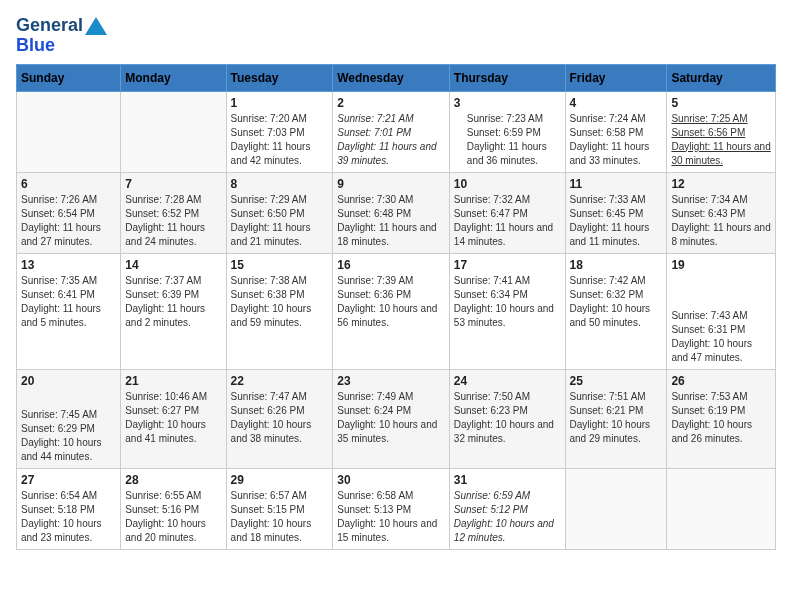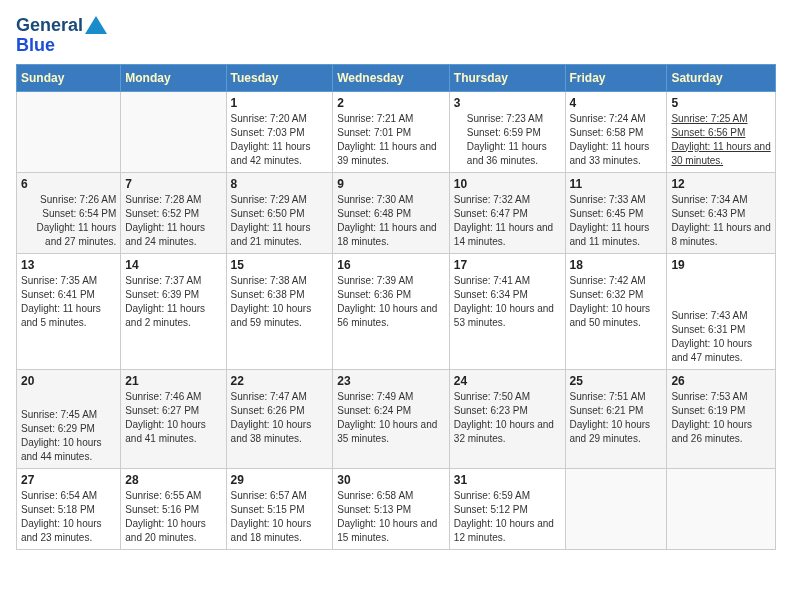--- a/index.html
+++ b/index.html
@@ -41,21 +41,21 @@
       color: #444;
       font-weight: normal;
     }
     table {
       width: 100%;
       border-collapse: collapse;
       font-size: 11px;
     }
     thead tr th {
       background-color: #3a7abf;
-      color: #fef9c3;
+      color: #000000;
       padding: 6px 4px;
       text-align: left;
       font-size: 12px;
       font-weight: bold;
       border: 1px solid #5a9ad5;
     }
     tbody tr td {
       border: 1px solid #ccc;
       vertical-align: top;
       padding: 4px;
@@ -80,21 +80,21 @@
     }
     .empty-cell {
       background: #f9f9f9;
     }
   </style>
 </head>
 <body>
 
 <div class="header-area">
   <div class="logo">
-    <div style="display:flex; gap:2px;">
+    <div style="display:flex; align-items:center; gap:2px;">
       <span class="logo-text">General</span>
       <svg width="22" height="18" viewBox="0 0 22 18">
         <polygon points="0,18 11,0 22,18" fill="#1a8ccc"></polygon>
       </svg>
     </div>
     <span class="logo-text logo-blue">Blue</span>
   </div>
   <div class="title-area">
     <h1></h1>
     <h2></h2>
@@ -118,21 +118,21 @@
         <td class="empty-cell"></td>
         <td class="empty-cell"></td>
         <td>
           <span class="day-number">1</span>
           <div class="day-info" style="white-space: pre-line;">Sunrise: 7:20 AM
 Sunset: 7:03 PM
 Daylight: 11 hours and 42 minutes.</div>
         </td>
         <td>
           <span class="day-number">2</span>
-          <div class="day-info" style="white-space: pre-line;">Sunrise: 7:21 AM
+          <div class="day-info" style="white-space: pre-line; font-style: italic;">Sunrise: 7:21 AM
 Sunset: 7:01 PM
 Daylight: 11 hours and 39 minutes.</div>
         </td>
         <td>
           <span class="day-number">3</span>
           <div class="day-info" style="white-space: pre-line; margin-left: 13px;">Sunrise: 7:23 AM
 Sunset: 6:59 PM
 Daylight: 11 hours and 36 minutes.</div>
         </td>
         <td>
@@ -144,21 +144,21 @@
         <td>
           <span class="day-number">5</span>
           <div class="day-info" style="white-space: pre-line; text-decoration: underline;">Sunrise: 7:25 AM
 Sunset: 6:56 PM
 Daylight: 11 hours and 30 minutes.</div>
         </td>
       </tr>
       <tr>
         <td>
           <span class="day-number">6</span>
-          <div class="day-info" style="white-space: pre-line; text-align: right;">Sunrise: 7:26 AM
+          <div class="day-info" style="white-space: pre-line;">Sunrise: 7:26 AM
 Sunset: 6:54 PM
 Daylight: 11 hours and 27 minutes.</div>
         </td>
         <td>
           <span class="day-number">7</span>
           <div class="day-info" style="white-space: pre-line;">Sunrise: 7:28 AM
 Sunset: 6:52 PM
 Daylight: 11 hours and 24 minutes.</div>
         </td>
         <td>
@@ -238,21 +238,21 @@
       </tr>
       <tr>
         <td>
           <span class="day-number">20</span>
           <div class="day-info" style="white-space: pre-line; margin-top: 20px;">Sunrise: 7:45 AM
 Sunset: 6:29 PM
 Daylight: 10 hours and 44 minutes.</div>
         </td>
         <td>
           <span class="day-number">21</span>
-          <div class="day-info" style="white-space: pre-line;">Sunrise: 7:46 AM
+          <div class="day-info" style="white-space: pre-line;">Sunrise: 10:46 AM
 Sunset: 6:27 PM
 Daylight: 10 hours and 41 minutes.</div>
         </td>
         <td>
           <span class="day-number">22</span>
           <div class="day-info" style="white-space: pre-line;">Sunrise: 7:47 AM
 Sunset: 6:26 PM
 Daylight: 10 hours and 38 minutes.</div>
         </td>
         <td>
@@ -300,21 +300,21 @@
 Daylight: 10 hours and 18 minutes.</div>
         </td>
         <td>
           <span class="day-number">30</span>
           <div class="day-info" style="white-space: pre-line;">Sunrise: 6:58 AM
 Sunset: 5:13 PM
 Daylight: 10 hours and 15 minutes.</div>
         </td>
         <td>
           <span class="day-number">31</span>
-          <div class="day-info" style="white-space: pre-line;">Sunrise: 6:59 AM
+          <div class="day-info" style="white-space: pre-line; font-style: italic;">Sunrise: 6:59 AM
 Sunset: 5:12 PM
 Daylight: 10 hours and 12 minutes.</div>
         </td>
         <td class="empty-cell"></td>
         <td class="empty-cell"></td>
       </tr>
     </tbody>
 </table>
 
 </body></html>

